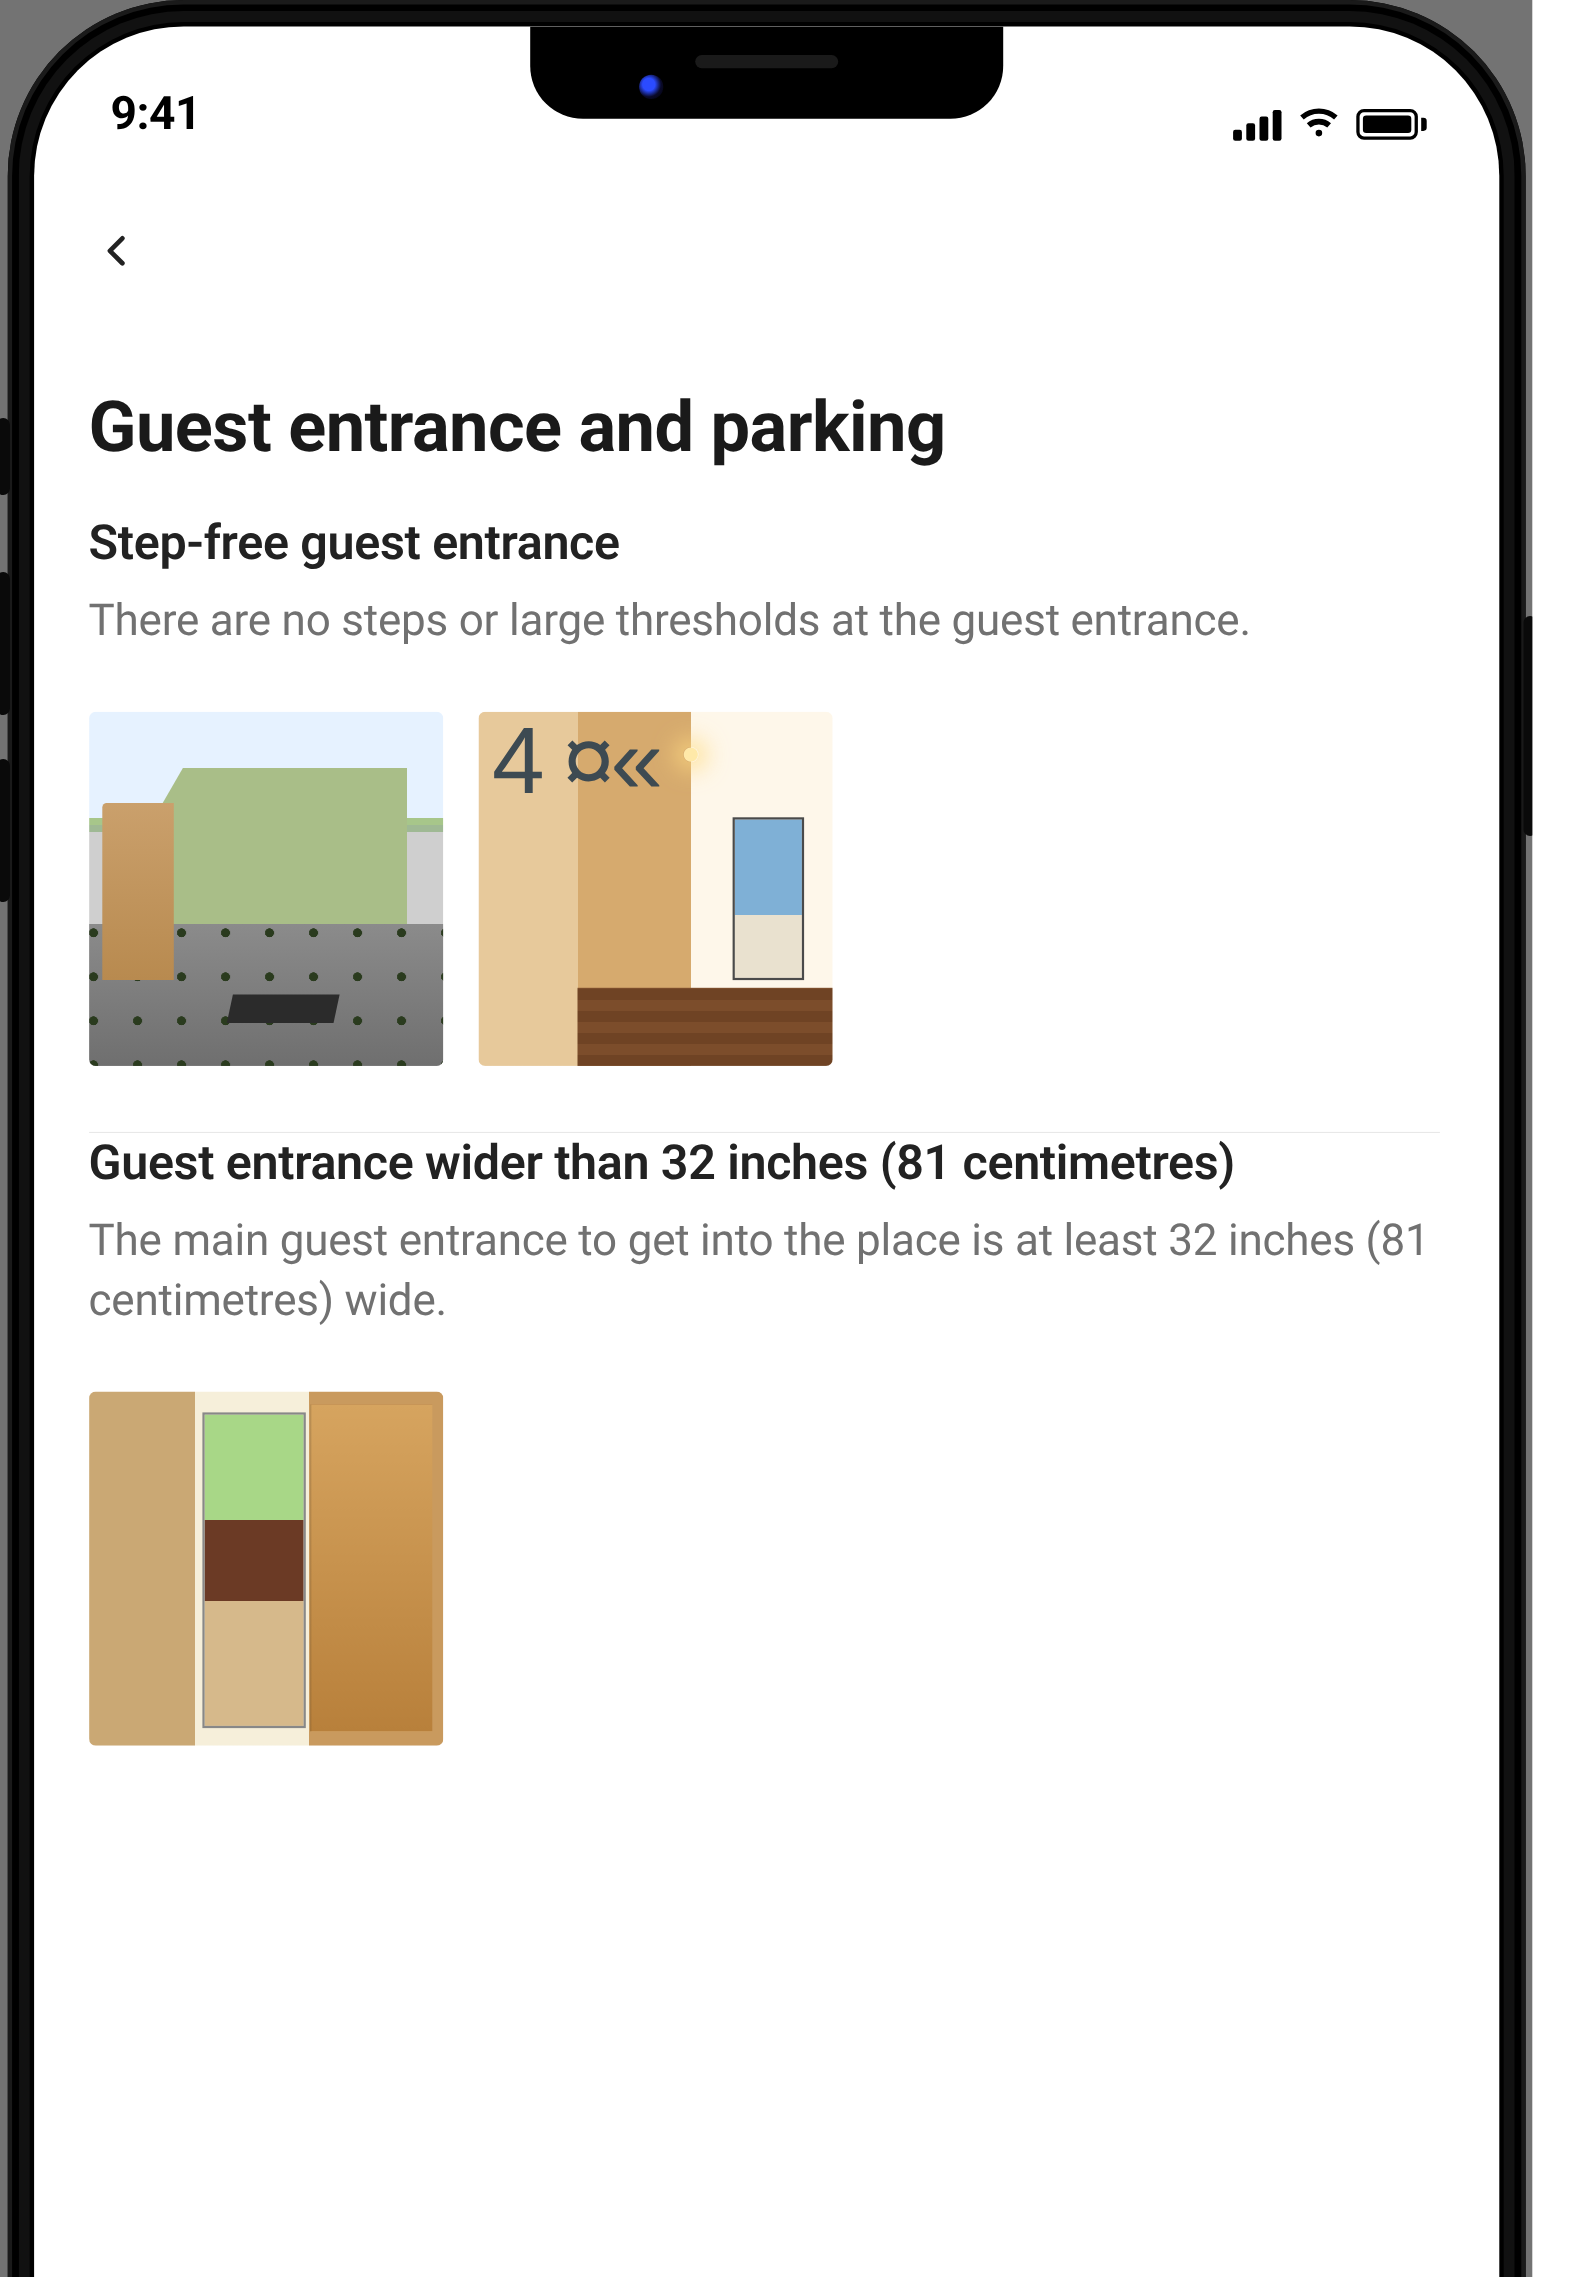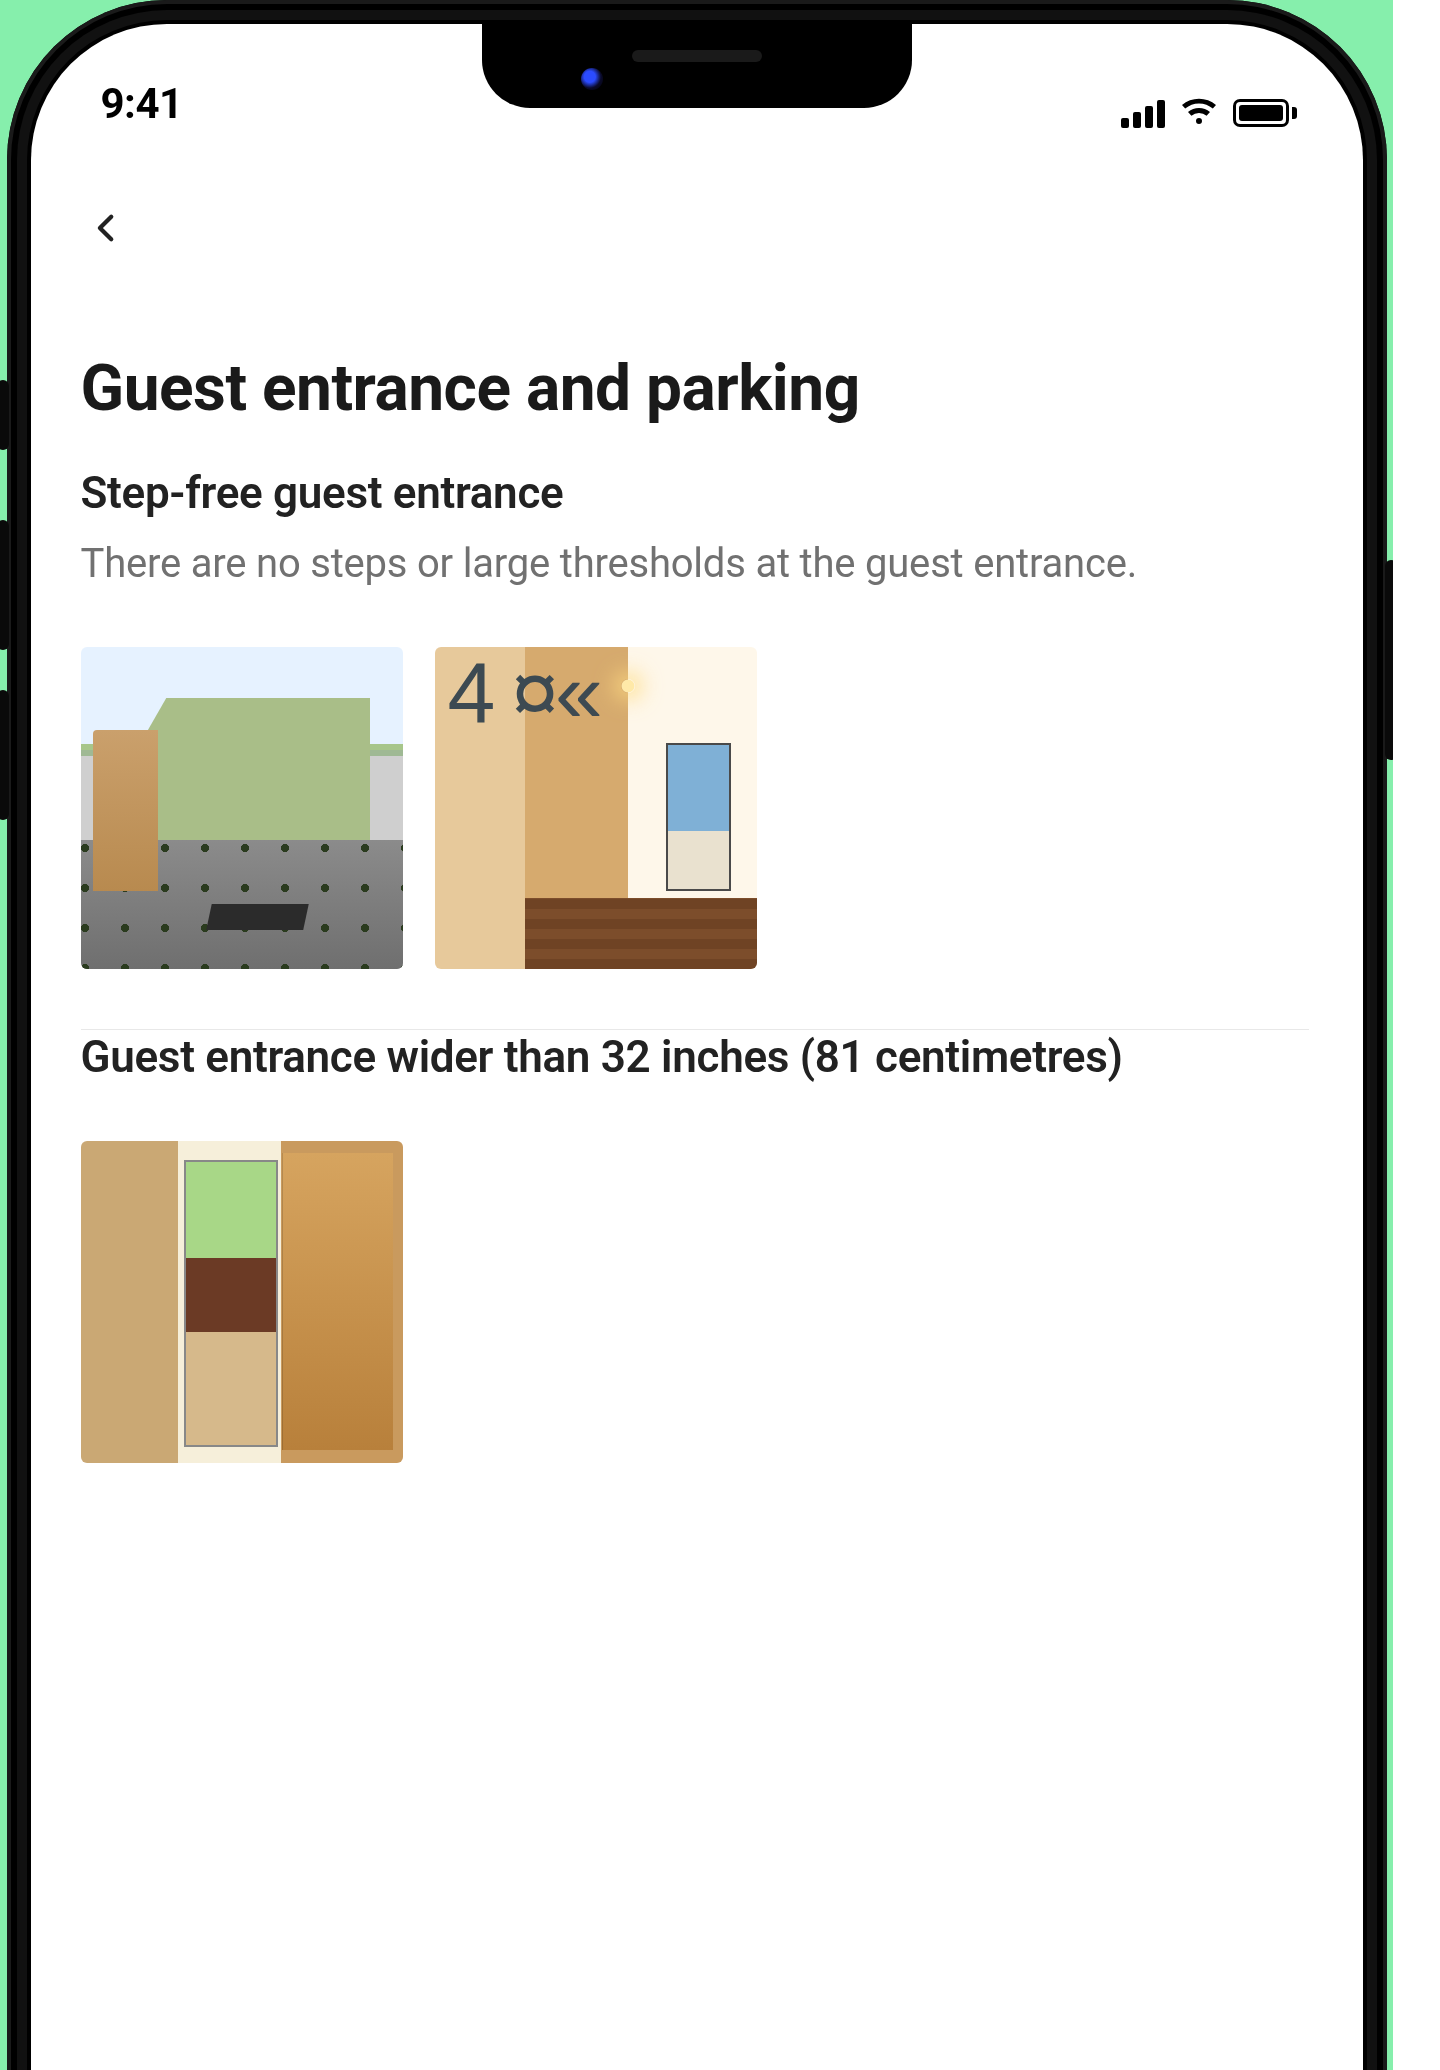--- a/index.html
+++ b/index.html
@@ -9,21 +9,21 @@
       background: #fff;
       color: #222;
       -webkit-font-smoothing: antialiased;
     }
 
     
     .stage {
       width: 1393px;
       height: 2070px;
       position: relative;
-      background: #86efac;
+      background: #737373;
       overflow: hidden;
     }
 
     
     .device {
       position: absolute;
       left: 50%;
       top: 0;
       transform: translateX(-50%);
       width: 1380px;
@@ -368,20 +368,21 @@
                   <div class="light"></div>
                 </div>
             </div>
           </div>
         </section>
 
         <div class="divider"></div>
 
         <section class="feature">
           <h2 class="feature-title">Guest entrance wider than 32 inches (81 centimetres)</h2>
+          <p class="feature-desc">The main guest entrance to get into the place is at least 32 inches (81 centimetres) wide.</p>
           <div class="thumb-row">
             <div class="thumb" aria-label="wide-entrance-photo-1">
               <div class="ph ph-door3"></div>
             </div>
           </div>
         </section>
       </div>
     </div>
   </div>
 

